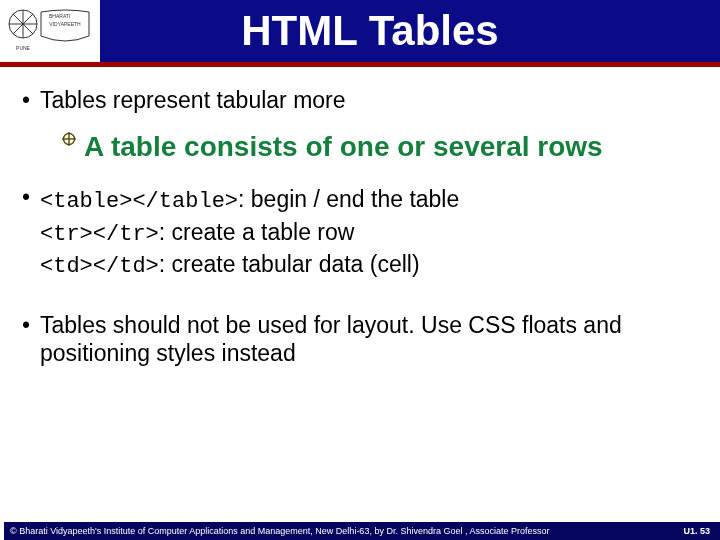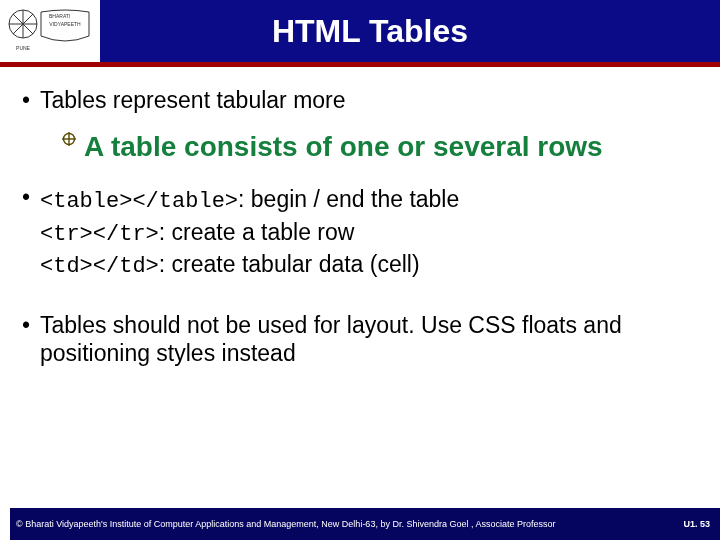--- a/index.html
+++ b/index.html
@@ -22,21 +22,21 @@
     width: 100px;
     height: 62px;
     background: #ffffff;
     display: flex;
     align-items: center;
     justify-content: center;
   }
   .logo svg { width: 90px; height: 50px; }
   .title-text {
     color: #ffffff;
-    font-size: 32px;
+    font-size: 42px;
     font-weight: bold;
     text-align: center;
     flex: 1;
     padding-right: 80px;
   }
   .title-underline {
     position: absolute;
     height: 5px;
     background: #a00000;
     left: 0; right: 0;
@@ -77,22 +77,22 @@
   }
   .bullet2 .txt { flex: 1; }
   .code-inline {
     font-family: "Courier New", Courier, monospace;
     font-size: 22px;
     margin-top: 7px;
   }
   .multi .line { margin-top: 2px; }
   .footer {
     position: absolute;
-    left: 10px; right: 0; bottom: 0;
-    height: 32px;
+    left: 4px; right: 0; bottom: 0;
+    height: 18px;
     background: #050560;
     color: #ffffff;
     font-size: 9px;
     display: flex;
     align-items: center;
     padding: 0 6px;
   }
   .footer .copy { flex: 1; }
   .footer .pg { padding-right: 4px; font-weight: bold; }
 </style>

